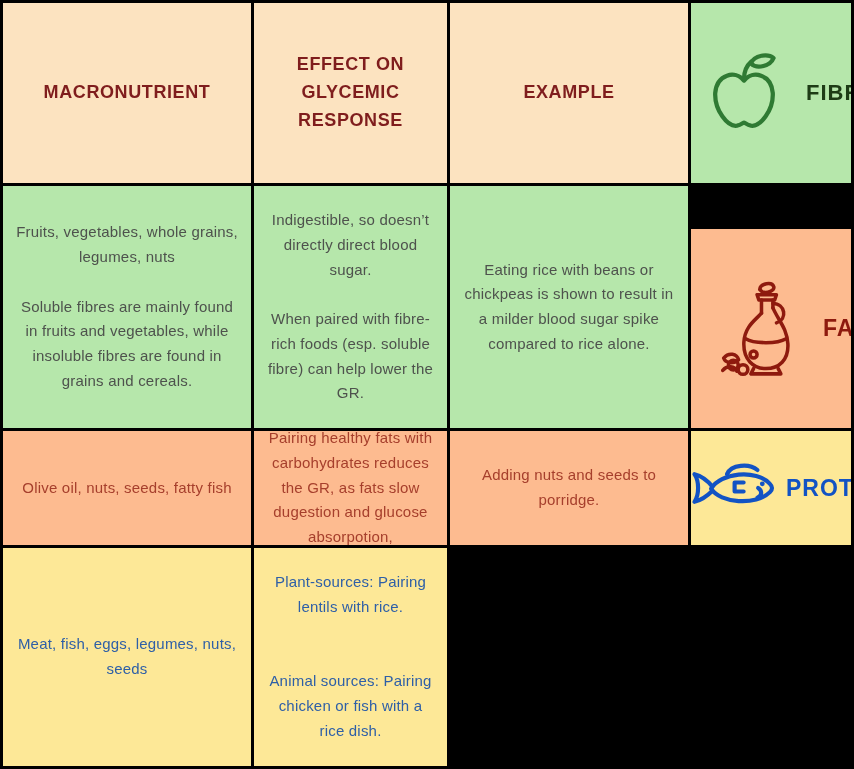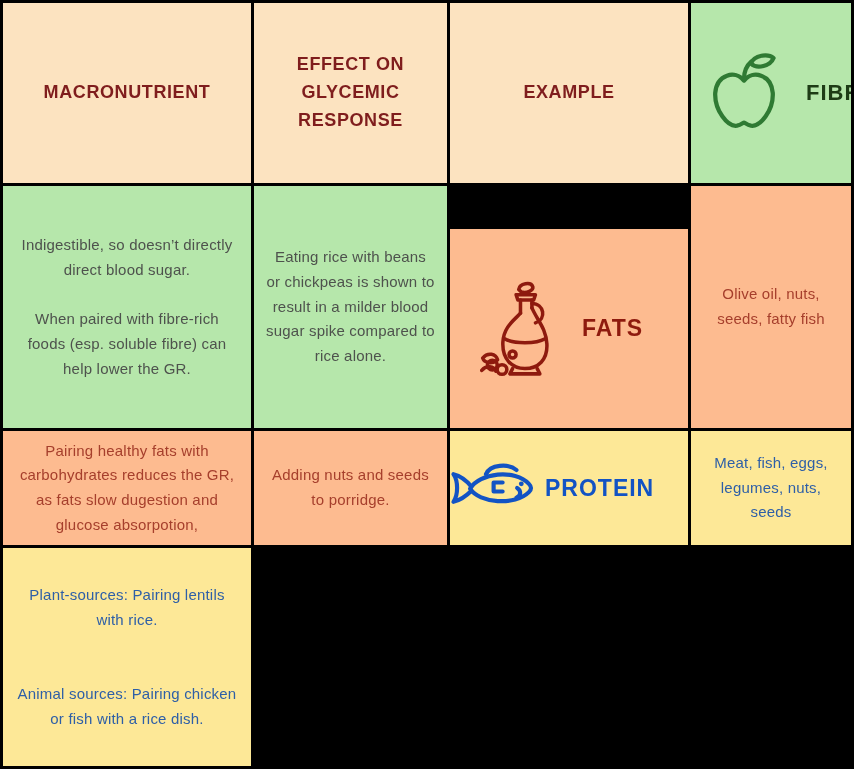--- a/index.html
+++ b/index.html
@@ -79,20 +79,23 @@
   <div class="cell head">EXAMPLE</div>
 
   <div class="cell macro macro-fibre row-fibre">
     <svg class="icon" width="70" height="86" viewBox="0 0 90 104" fill="none" stroke="#2f7a33" stroke-width="5.5" stroke-linecap="round" stroke-linejoin="round">
       <path d="M45 36 C34 22 10 28 8 52 C7 74 24 96 36 94 C41 93 44 90 45 90 C46 90 49 93 54 94 C66 96 83 74 82 52 C80 28 56 22 45 36 Z"></path>
       <path d="M45 34 C45 26 47 18 54 12"></path>
       <path d="M54 14 C58 3 76 1 83 7 C79 17 62 22 54 14 Z"></path>
     </svg>
     <span class="label">FIBRE</span>
   </div>
+  <div class="cell body-text row-fibre">Fruits, vegetables, whole grains, legumes, nuts
+
+Soluble fibres are mainly found in fruits and vegetables, while insoluble fibres are found in grains and cereals.</div>
   <div class="cell body-text row-fibre">Indigestible, so doesn’t directly direct blood sugar.
 
 When paired with fibre-rich foods (esp. soluble fibre) can help lower the GR.</div>
   <div class="cell body-text row-fibre">Eating rice with beans or chickpeas is shown to result in a milder blood sugar spike compared to rice alone.</div>
 
   <div class="cell macro macro-fats row-fats">
     <svg class="icon" width="88" height="100" viewBox="0 0 100 112" fill="none" stroke="#8e1a0e" stroke-width="4" stroke-linecap="round" stroke-linejoin="round">
       <path d="M44 11 C45 4 58 2 60 8 C61 12 53 16 47 14 Z"></path>
       <path d="M41 17 L63 17 L61 23 L43 23 Z"></path>
       <path d="M46 23 L46 38"></path>

